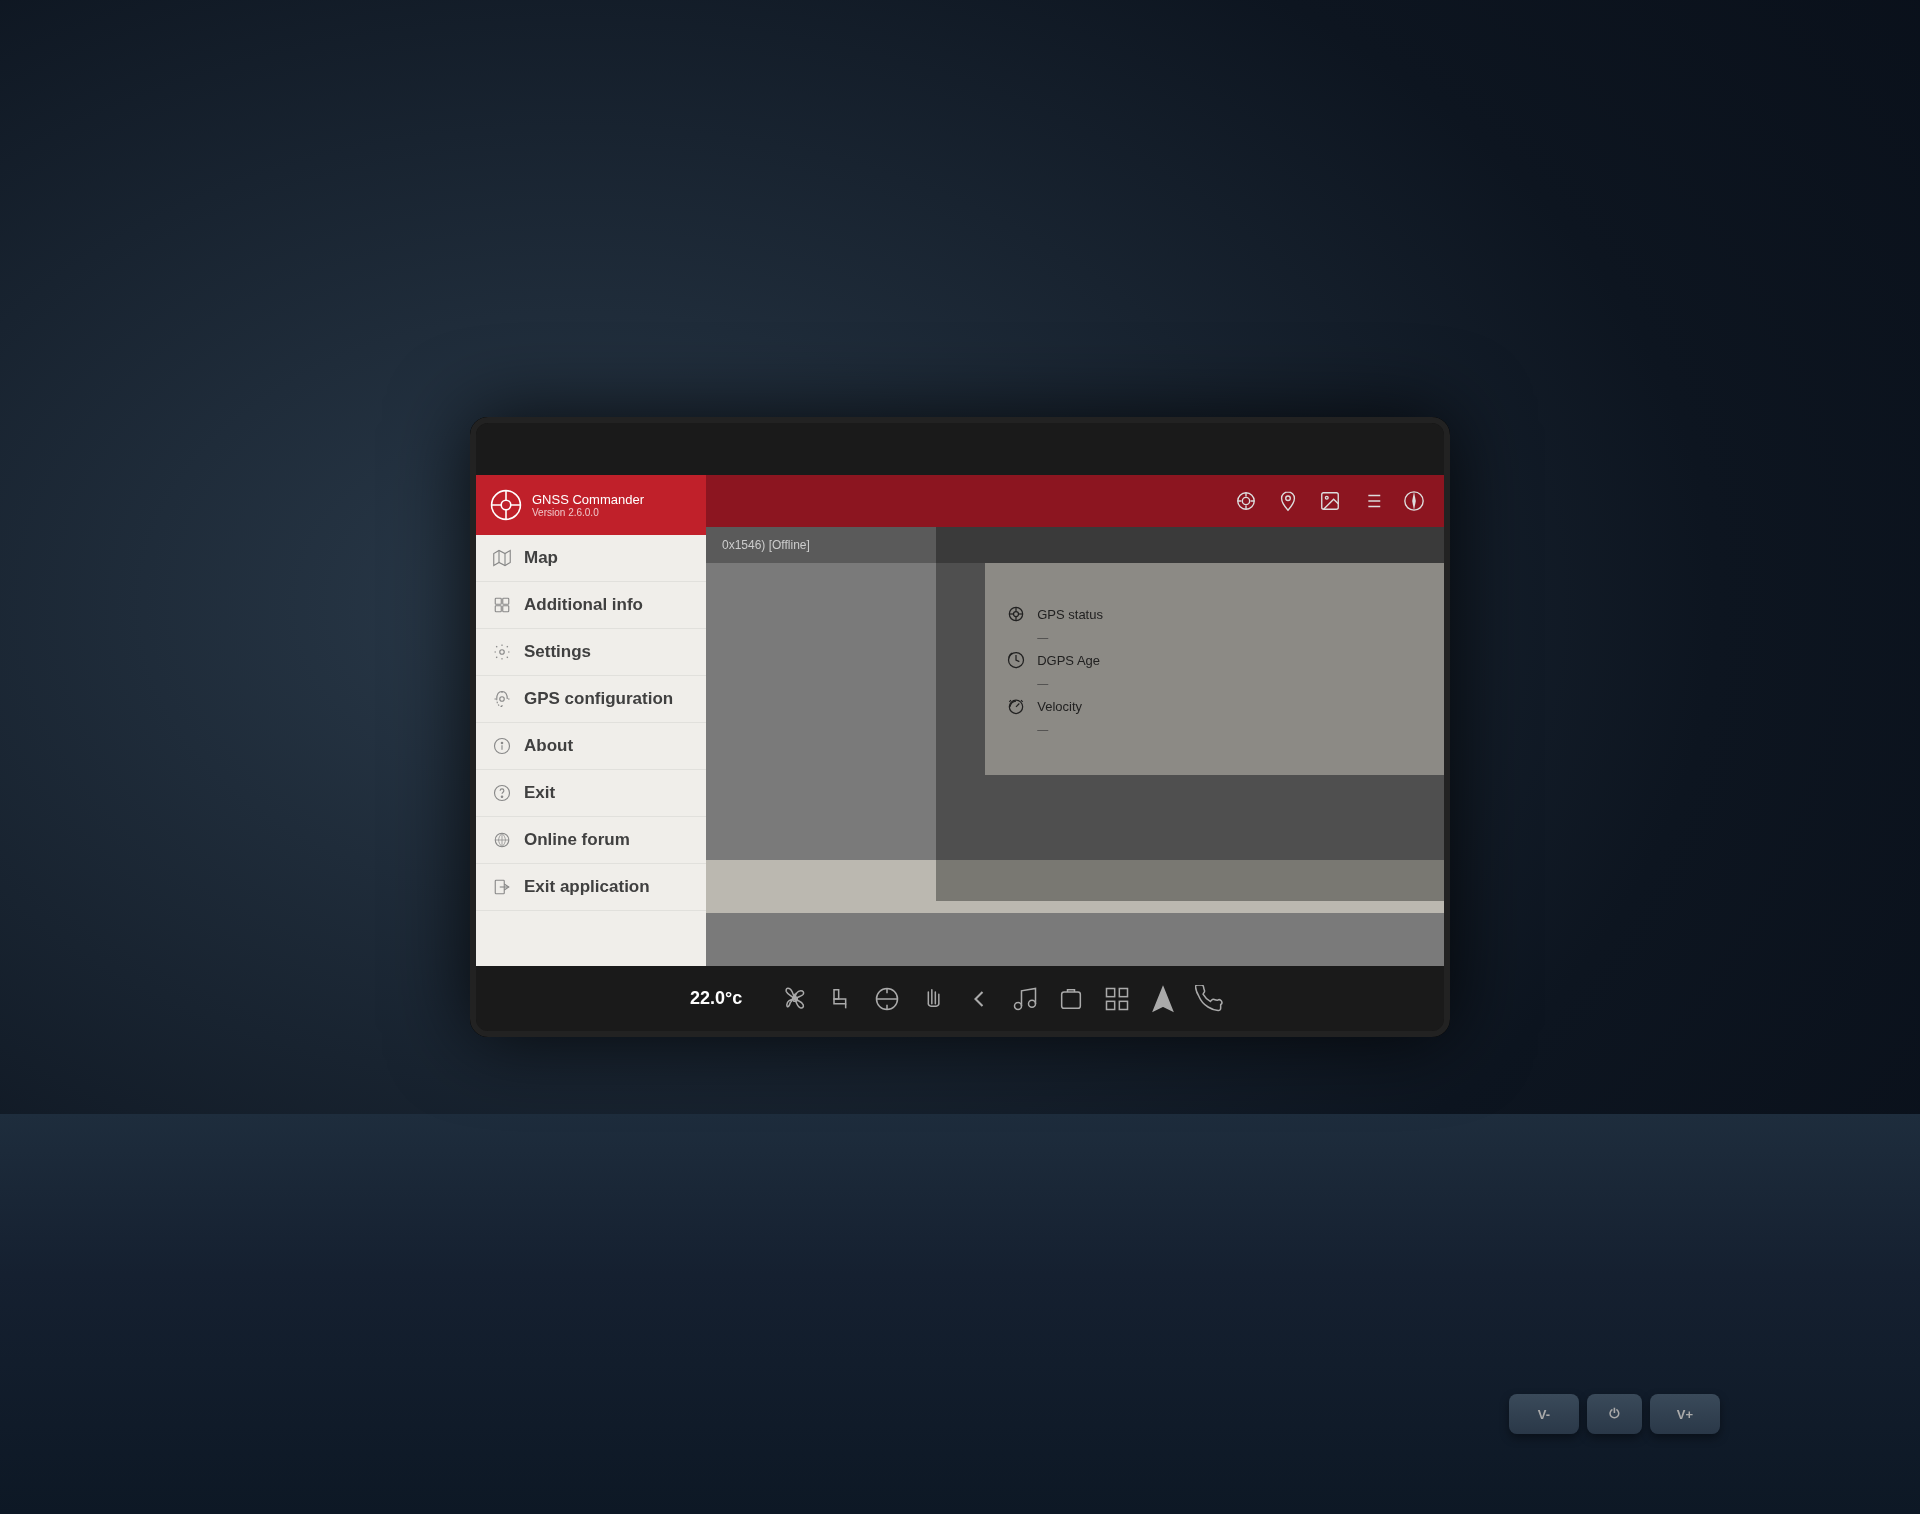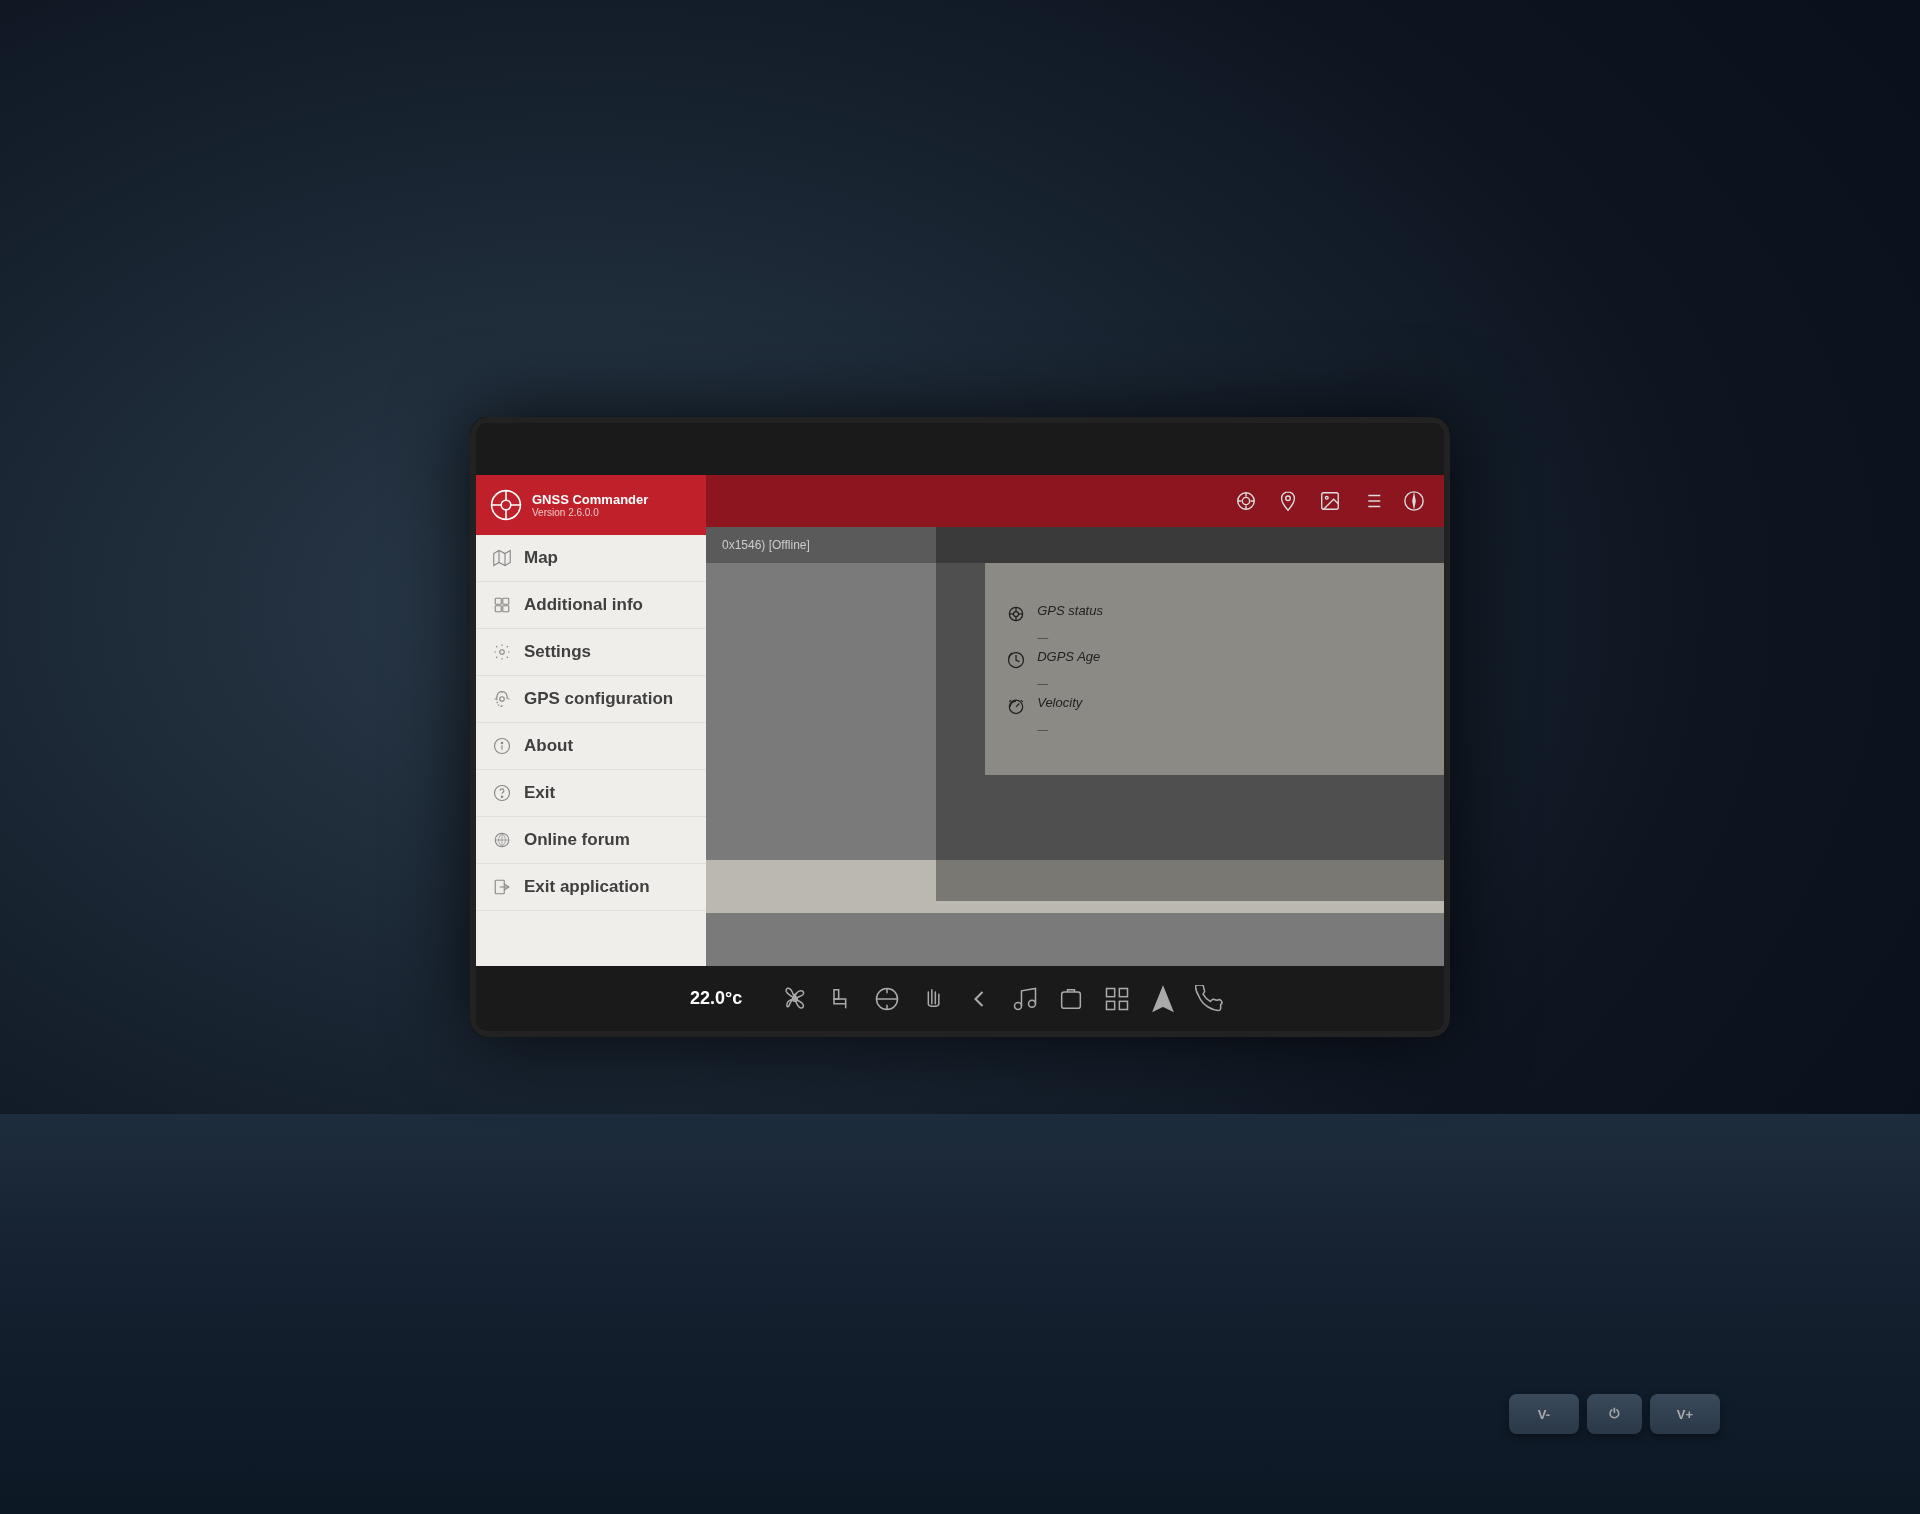--- a/index.html
+++ b/index.html
@@ -118,21 +118,21 @@
     }
 
     .app-title-block {
       display: flex;
       flex-direction: column;
     }
 
     .app-name {
       color: #fff;
       font-size: 13px;
-      font-weight: 700;
+      font-weight: 400;
     }
 
     .app-version {
       color: rgba(255,255,255,0.75);
       font-size: 10px;
     }
 
     
     .menu-item {
       display: flex;
@@ -243,22 +243,22 @@
       padding: 10px 20px;
       display: flex;
       flex-direction: column;
       justify-content: center;
       gap: 6px;
       flex: 1;
     }
 
     .gps-info-item {
       display: flex;
+      align-items: center;
       gap: 10px;
-      font-style: italic;
     }
 
     .gps-info-icon {
       width: 22px;
       height: 22px;
       display: flex;
       align-items: center;
       justify-content: center;
     }
 

